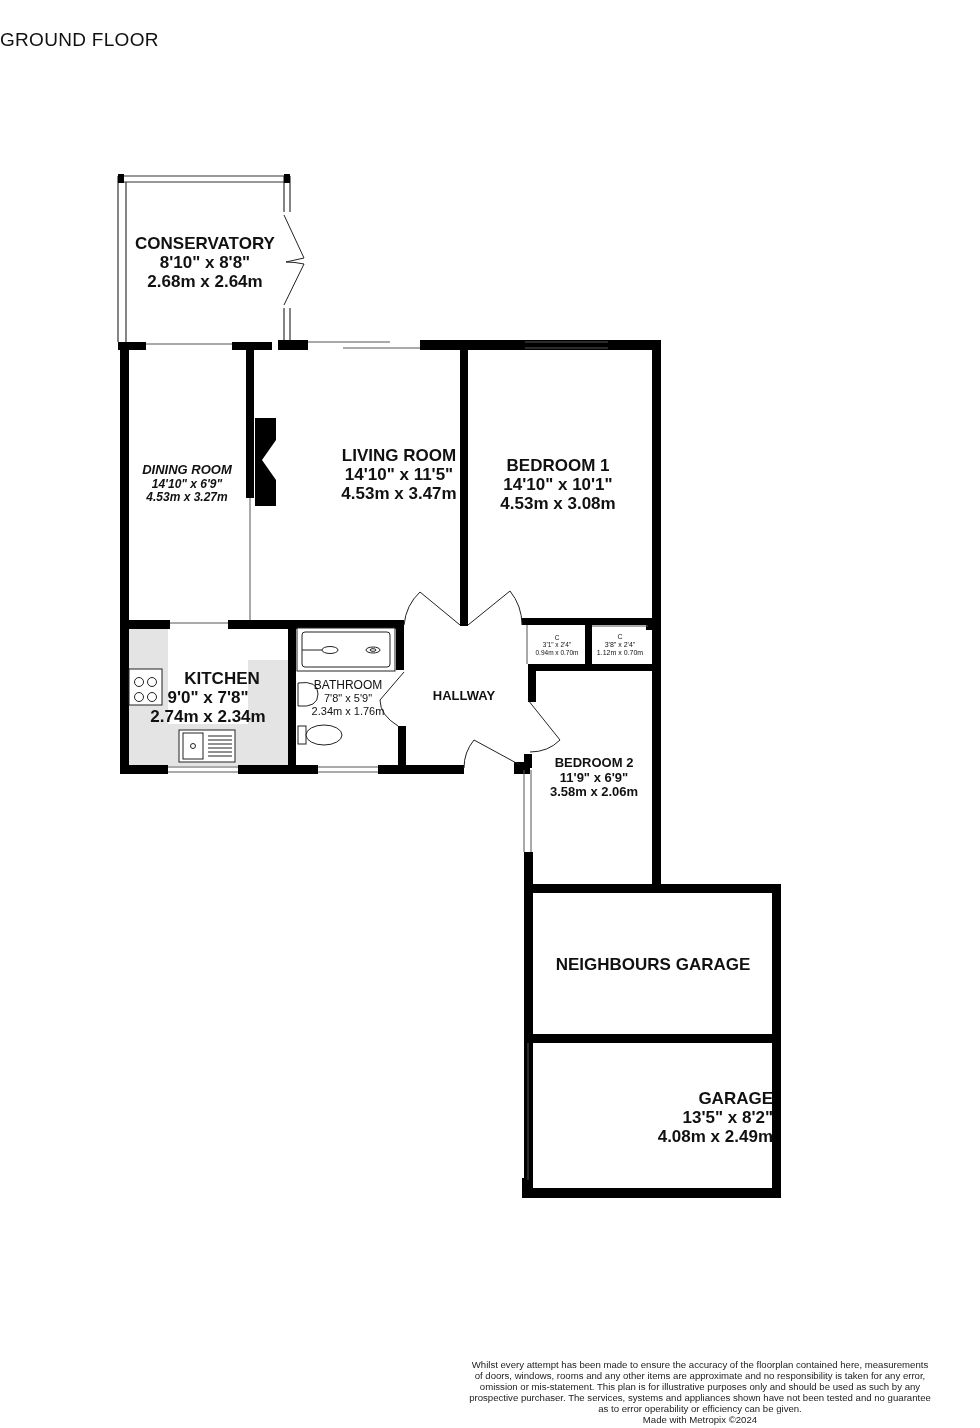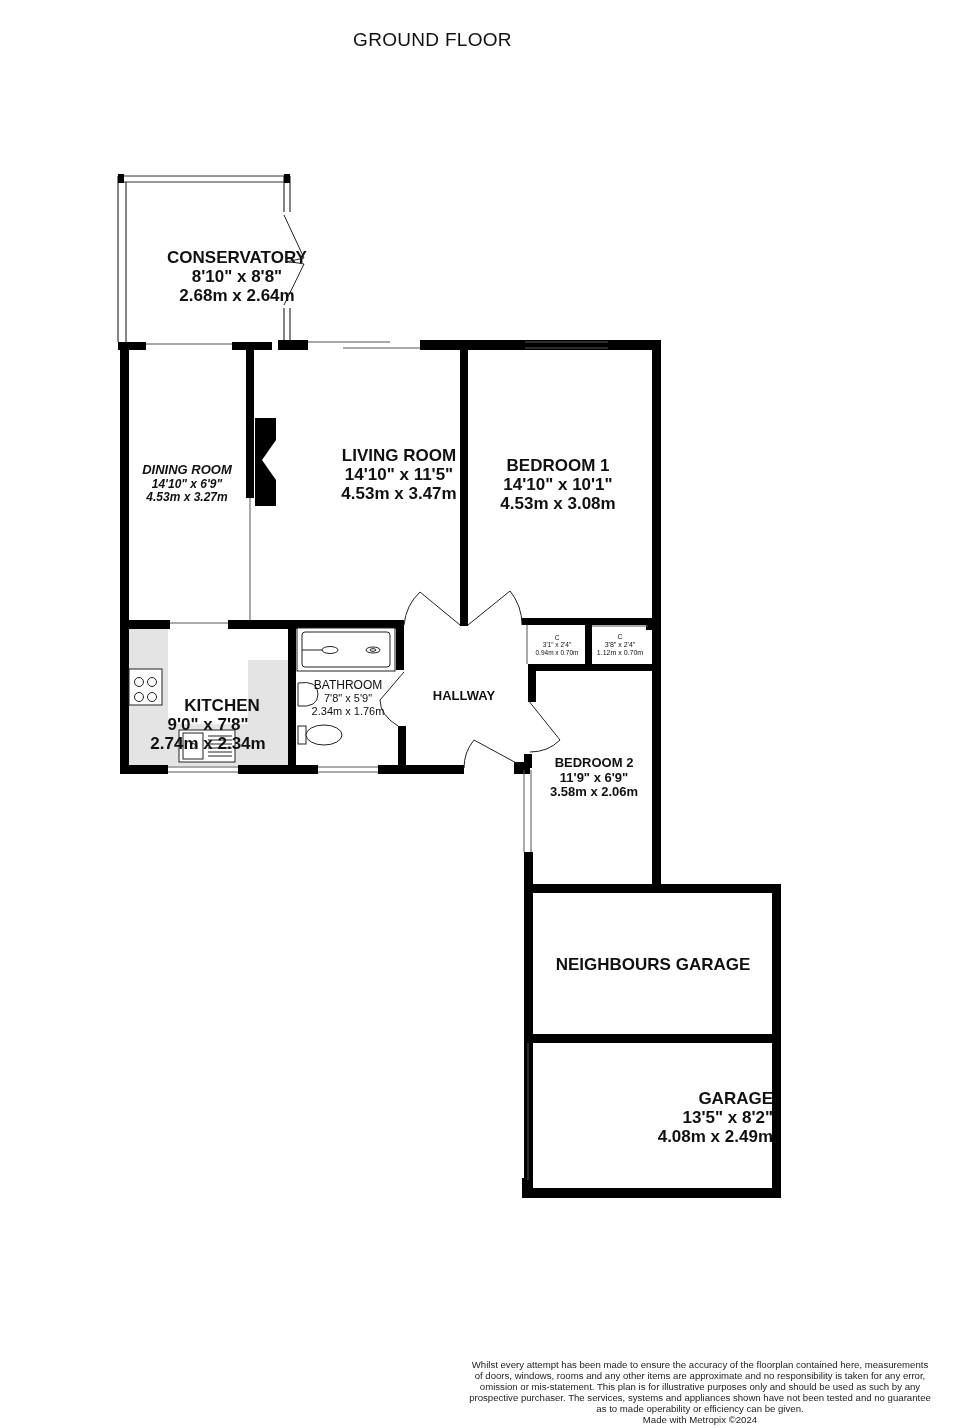--- a/index.html
+++ b/index.html
@@ -1,18 +1,18 @@
 <!DOCTYPE html>
 <html><head>
 <meta charset="utf-8">
 <style>
   html, body { margin:0; padding:0; background:#ffffff; }
   body { width:980px; height:1428px; position:relative; overflow:hidden;
          font-family:"Liberation Sans", sans-serif; color:#111; }
-  .title { position:absolute; left:0; width:865px; top:29px; text-align:center;
+  .title { position:absolute; left:0; width:865px; top:29px; text-align:left;
            font-size:19px; letter-spacing:0.3px; }
   svg.plan { position:absolute; left:0; top:0; }
   .label { position:absolute; text-align:center; font-weight:bold; line-height:1.12; color:#111; white-space:nowrap; }
   .label .name, .label .imp, .label .met { display:block; }
   .lg { font-size:17px; }
   .md { font-size:13px; }
   .sm { font-size:12px; }
   .xs { font-size:6.5px; }
   .xs2 { font-size:7px; }
   .disclaimer { position:absolute; left:455px; width:490px; top:1359px; text-align:center;
@@ -162,21 +162,21 @@
   <g fill="#fff" stroke="#222" stroke-width="1">
     <path d="M 298 683 Q 318 680 318 694 Q 318 708 298 706 Z"></path>
   </g>
 
   <g fill="#fff" stroke="#222" stroke-width="1">
     <rect x="298" y="726" width="8" height="18"></rect>
     <ellipse cx="324" cy="735" rx="18" ry="10"></ellipse>
   </g>
 </svg>
 
-<div class="label lg" style="left:126px;top:248px;width:158px;margin-left:32px;">
+<div class="label lg" style="left:126px;top:234px;width:158px;">
   <span class="name">CONSERVATORY</span>
   <span class="imp">8'10"  x 8'8"</span>
   <span class="met">2.68m  x 2.64m</span>
 </div>
 
 <div class="label lg" style="left:316px;top:446px;width:166px;">
   <span class="name">LIVING ROOM</span>
   <span class="imp">14'10"  x 11'5"</span>
   <span class="met">4.53m  x 3.47m</span>
 </div>
@@ -186,21 +186,21 @@
   <span class="imp" style="font-size:12px;">14'10"  x 6'9"</span>
   <span class="met" style="font-size:12px;">4.53m  x 3.27m</span>
 </div>
 
 <div class="label lg" style="left:476px;top:456px;width:164px;">
   <span class="name">BEDROOM 1</span>
   <span class="imp">14'10"  x 10'1"</span>
   <span class="met">4.53m  x 3.08m</span>
 </div>
 
-<div class="label lg" style="left:128px;top:696px;width:160px;">
+<div class="label lg" style="left:128px;top:669px;width:160px;">
   <span class="name" style="padding-left:28px;">KITCHEN</span>
   <span class="imp">9'0"  x 7'8"</span>
   <span class="met">2.74m  x 2.34m</span>
 </div>
 
 <div class="label sm" style="left:296px;top:679px;width:104px;font-weight:normal;">
   <span class="name">BATHROOM</span>
   <span class="imp" style="font-size:11px;">7'8"  x 5'9"</span>
   <span class="met" style="font-size:11px;">2.34m  x 1.76m</span>
 </div>
@@ -235,15 +235,15 @@
   <span class="name">GARAGE</span>
   <span class="imp">13'5"  x 8'2"</span>
   <span class="met">4.08m  x 2.49m</span>
 </div>
 
 <div class="disclaimer">
   <span>Whilst every attempt has been made to ensure the accuracy of the floorplan contained here, measurements</span>
   <span>of doors, windows, rooms and any other items are approximate and no responsibility is taken for any error,</span>
   <span>omission or mis-statement. This plan is for illustrative purposes only and should be used as such by any</span>
   <span>prospective purchaser. The services, systems and appliances shown have not been tested and no guarantee</span>
-  <span>as to made operability or efficiency can be given.</span>
+  <span>as to error operability or efficiency can be given.</span>
   <span>Made with Metropix ©2024</span>
 </div>
 
 </body></html>

